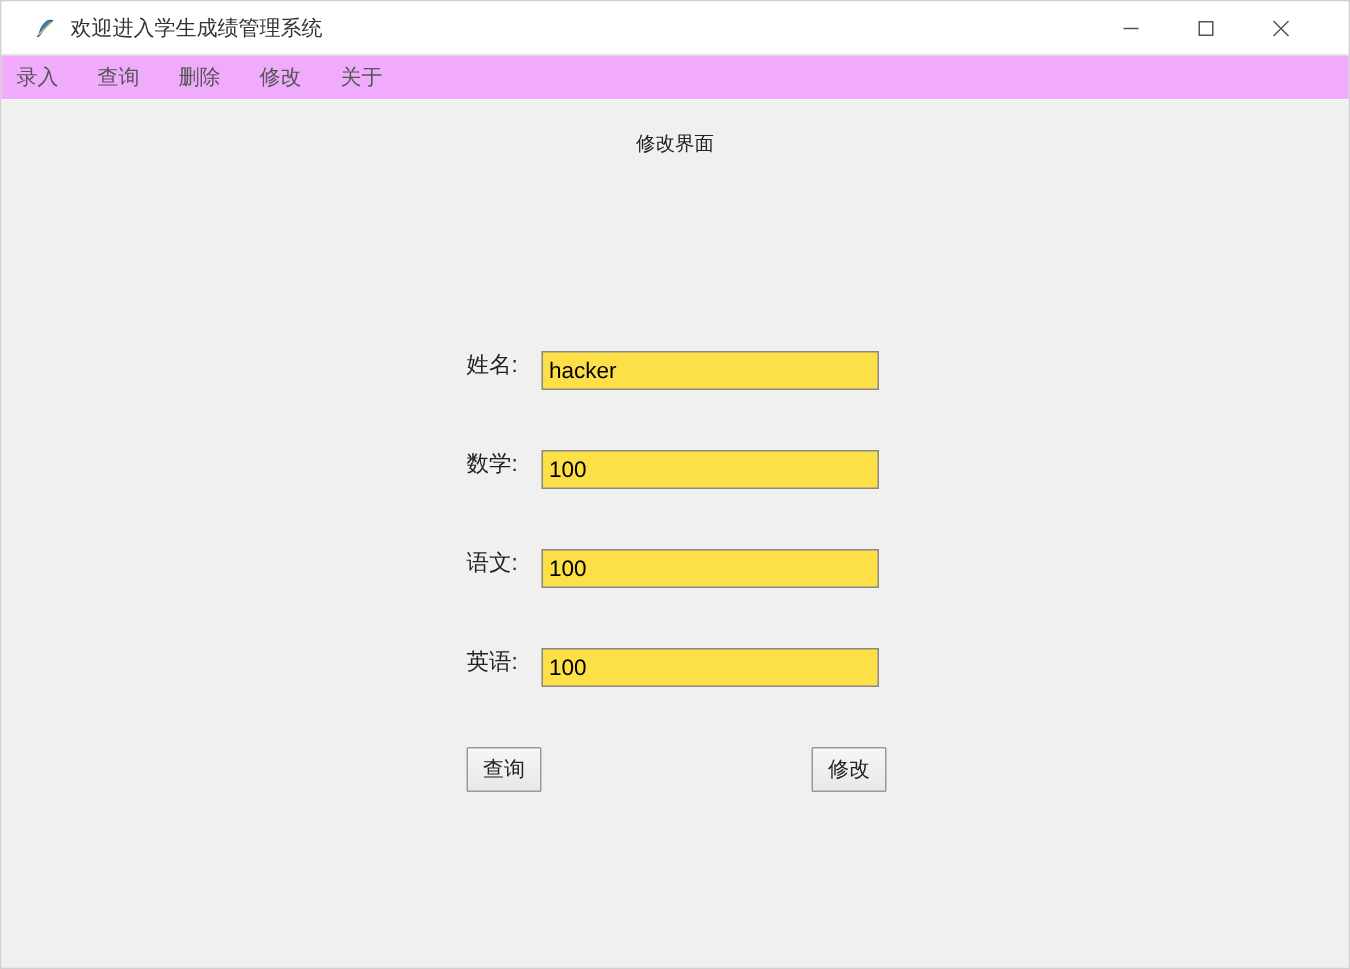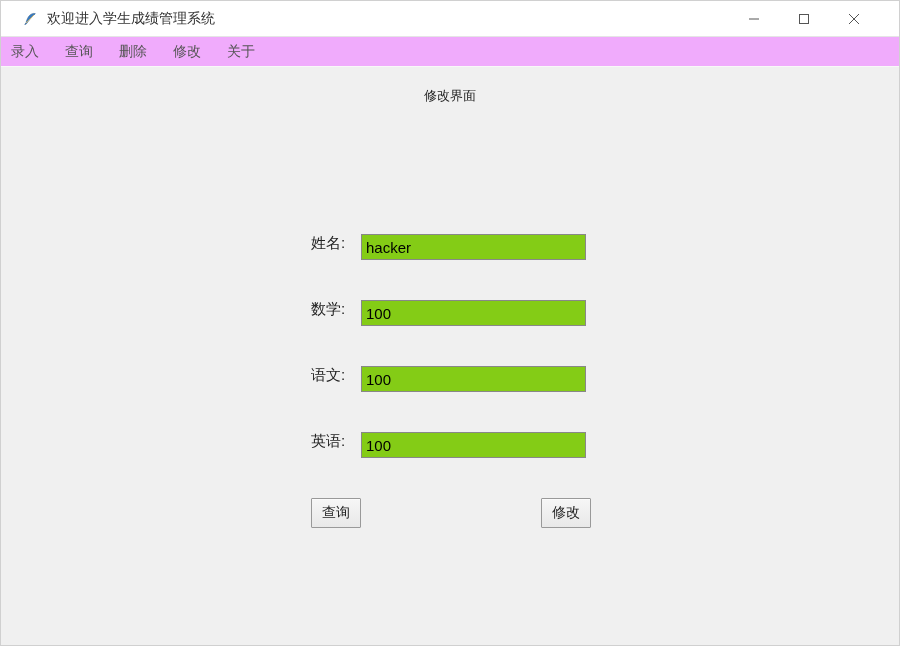--- a/index.html
+++ b/index.html
@@ -103,21 +103,21 @@
     .form-label {
       width: 50px;
       font-size: 15px;
       color: #222;
       text-align: left;
     }
     .form-input {
       width: 225px;
       height: 26px;
       border: 1px solid #888;
-      background: #84cc16;
+      background: #fde047;
       font-size: 15px;
       padding: 0 4px;
       font-family: inherit;
       outline: none;
     }
     .button-row {
       display: flex;
       justify-content: space-between;
       width: 280px;
       margin-top: 2px;

